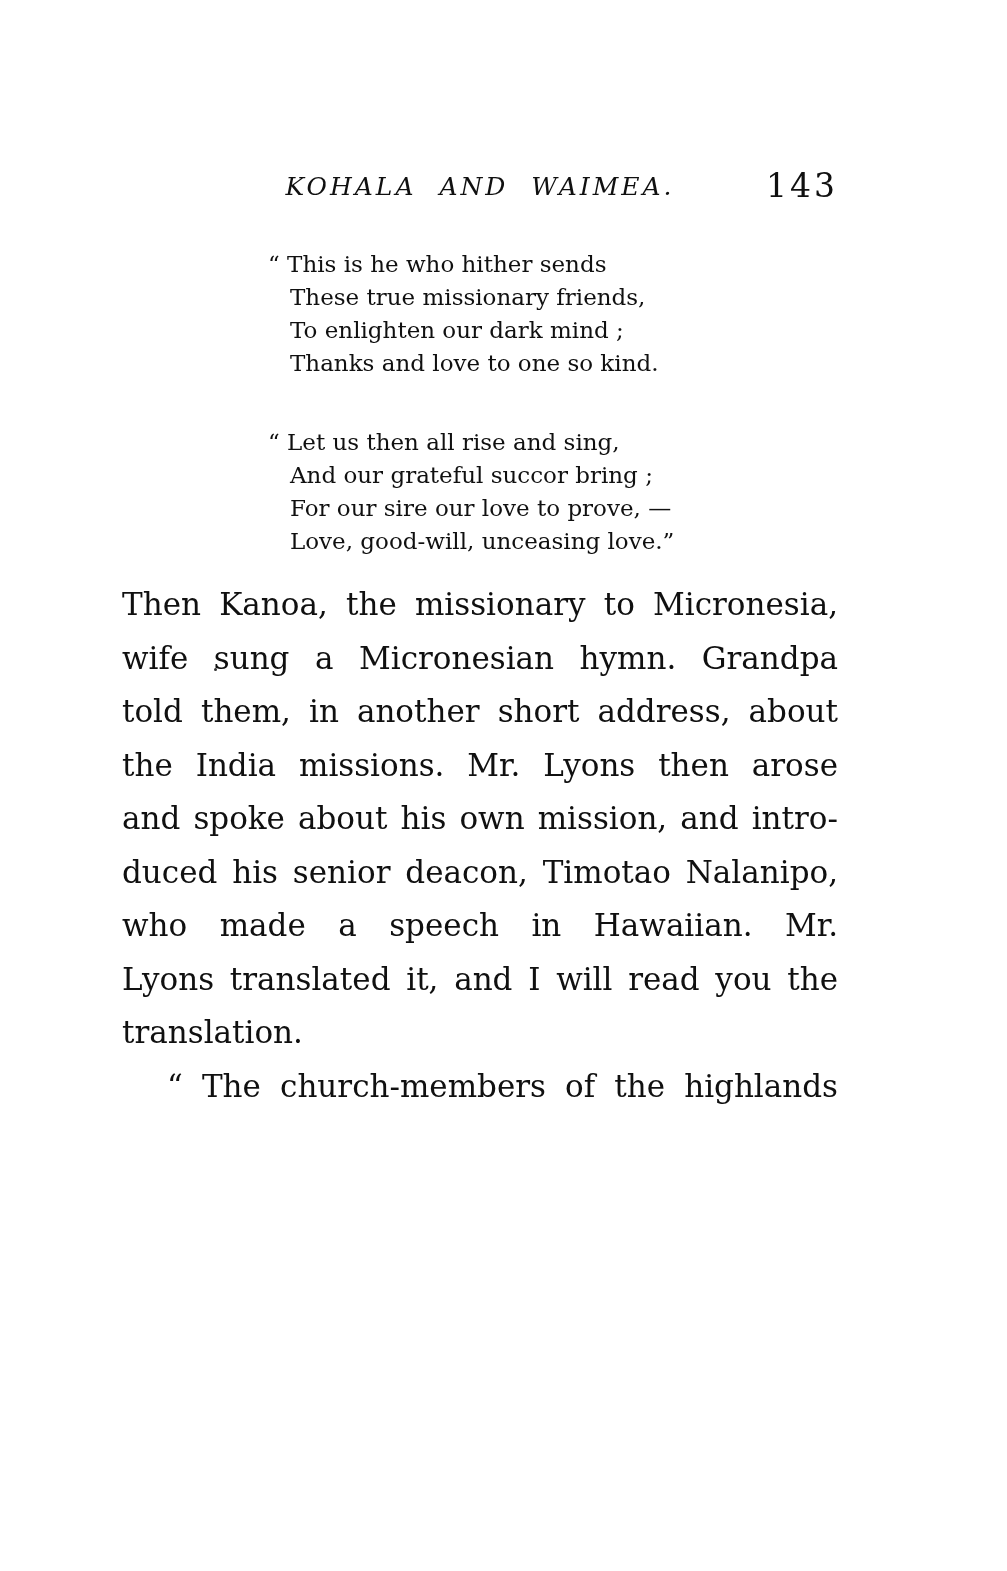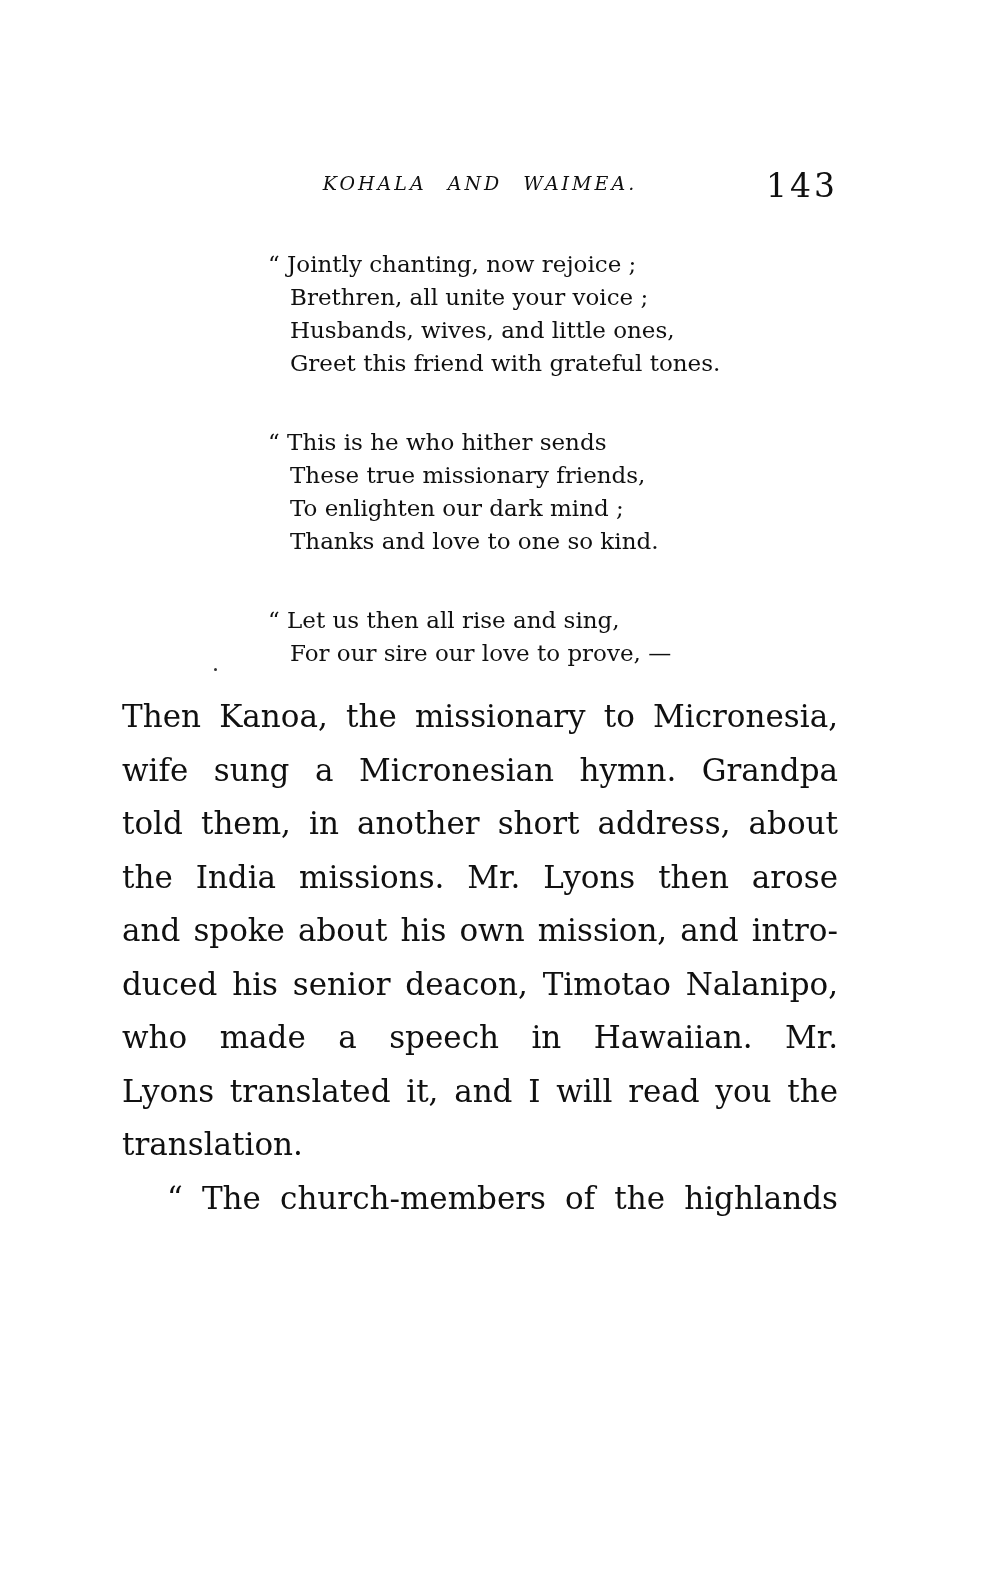--- a/index.html
+++ b/index.html
@@ -25,21 +25,21 @@
   
   .header {
     position: relative;
     margin-top: 172px;
     height: 36px;
   }
   .header-title {
     display: block;
     text-align: center;
     font-style: italic;
-    font-size: 19px;
+    font-size: 25px;
     letter-spacing: 3px;
     word-spacing: 12px;
     white-space: nowrap;
     margin-top: 24px;
   }
   .page-number {
     position: absolute;
     right: 0;
     top: -6px;
     font-size: 33px;
@@ -104,34 +104,30 @@
   <div class="scan-dot"></div>
   <div class="content">
 
     <div class="header">
       <span class="header-title">KOHALA AND WAIMEA.</span>
       <span class="page-number">143</span>
     </div>
 
     <div class="stanzas">
         <div class="stanza">
-          <div class="verse-line first">“ Jointly chanting, now rejoice ;</div>
-          <div class="verse-line">Brethren, all unite your voice ;</div>
-          <div class="verse-line">Husbands, wives, and little ones,</div>
-          <div class="verse-line">Greet this friend with grateful tones.</div>
-        </div>
-        <div class="stanza">
           <div class="verse-line first">“ This is he who hither sends</div>
           <div class="verse-line">These true missionary friends,</div>
           <div class="verse-line">To enlighten our dark mind ;</div>
           <div class="verse-line">Thanks and love to one so kind.</div>
         </div>
         <div class="stanza">
           <div class="verse-line first">“ Let us then all rise and sing,</div>
+          <div class="verse-line">And our grateful succor bring ;</div>
           <div class="verse-line">For our sire our love to prove, —</div>
+          <div class="verse-line">Love, good-will, unceasing love.”</div>
         </div>
       </div>
 
     <div class="prose">
         <div class="paragraph">
           <div class="prose-line">Then Kanoa, the missionary to Micronesia,</div>
           <div class="prose-line">wife sung a Micronesian hymn.  Grandpa</div>
           <div class="prose-line">told them, in another short address, about</div>
           <div class="prose-line">the India missions.  Mr. Lyons then arose</div>
           <div class="prose-line">and spoke about his own mission, and intro-</div>

